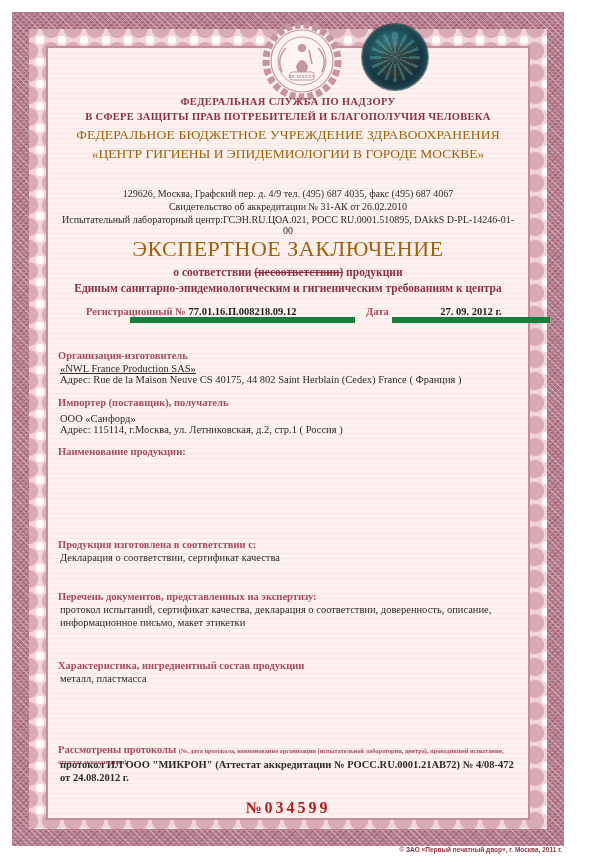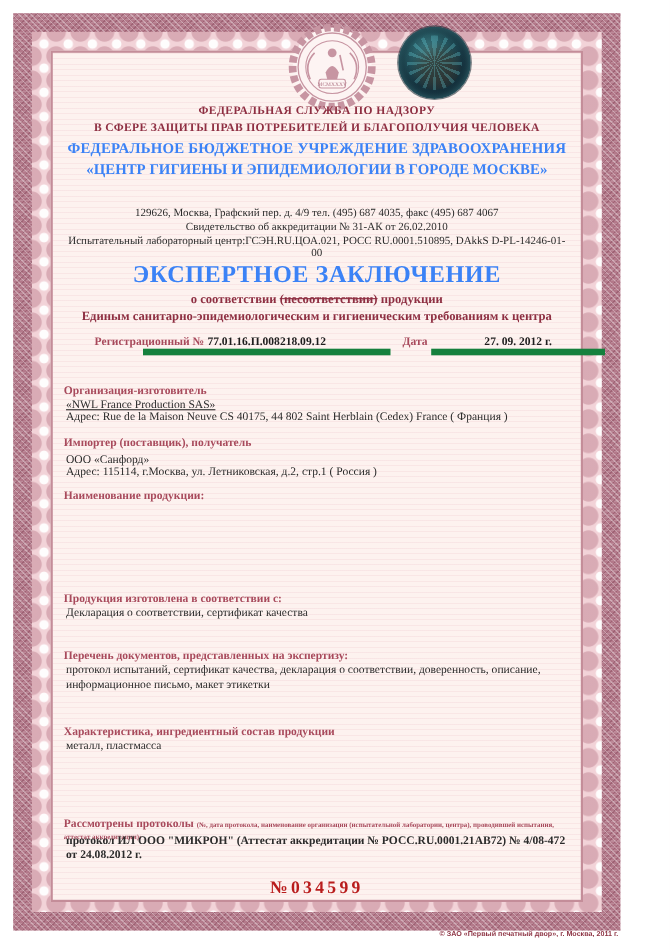--- a/index.html
+++ b/index.html
@@ -47,21 +47,21 @@
     background:
       repeating-conic-gradient(rgba(110,220,230,.28) 0 8deg, rgba(10,25,35,0) 8deg 22deg),
       radial-gradient(circle at 55% 60%, rgba(60,50,40,.55) 0 30%, transparent 60%);
   }
 
   
   .abs { position:absolute; left:58px; right:58px; }
   .ctr { text-align:center; }
   .darkred { color:#8e2f42; font-weight:bold; }
   .rose { color:#a84a5c; font-weight:bold; }
-  .blue { color:#3b82f6; font-weight:bold; }
+  .blue { color:#a16207; font-weight:normal; }
   .black { color:#2b2b2b; }
 
   .h-agency1 { top:96px; font-size:10.5px; letter-spacing:.4px; }
   .h-agency2 { top:111px; font-size:10.5px; letter-spacing:.3px; }
   .h-org1 { top:127px; font-size:13.5px; letter-spacing:.2px; }
   .h-org2 { top:146px; font-size:13.5px; }
   .h-addr1 { top:188px; font-size:10px; }
   .h-addr2 { top:201px; font-size:10px; }
   .h-addr3 { top:214px; font-size:10px; }
 

